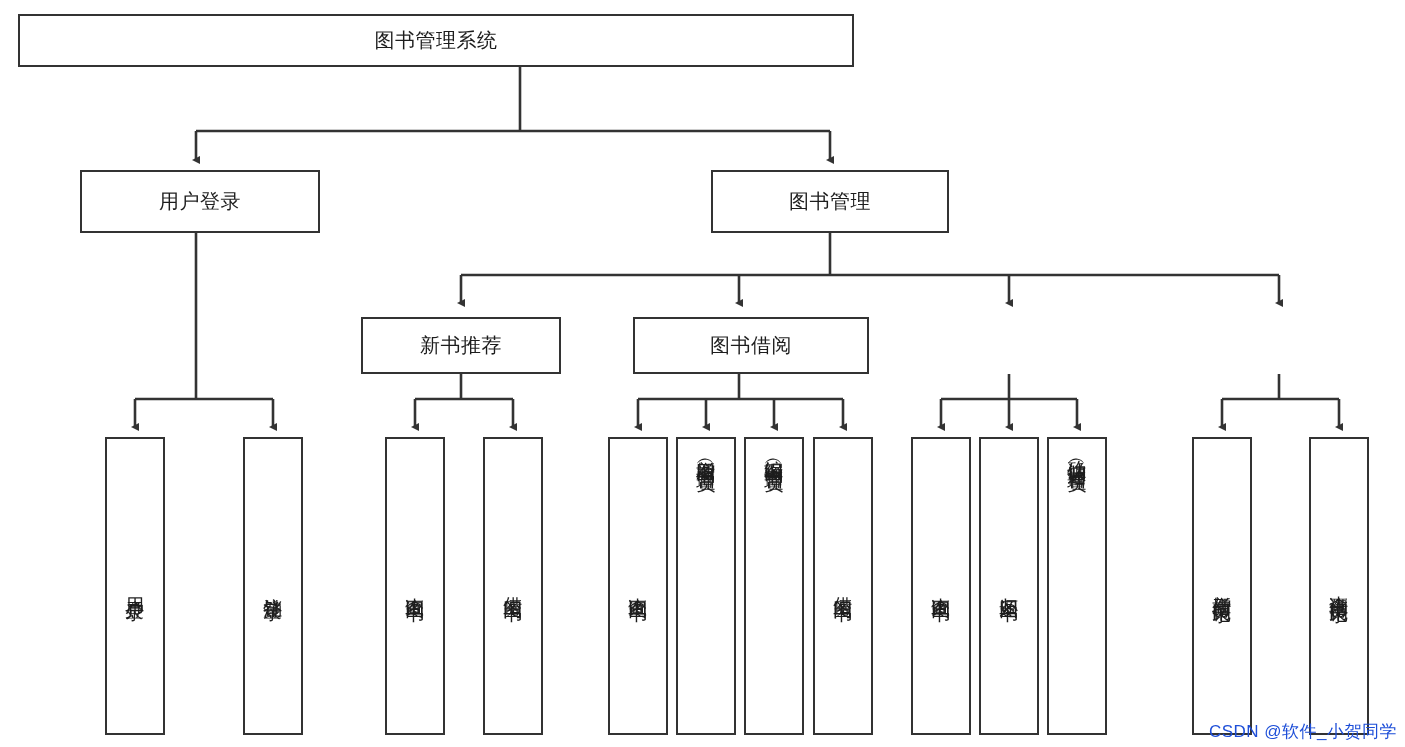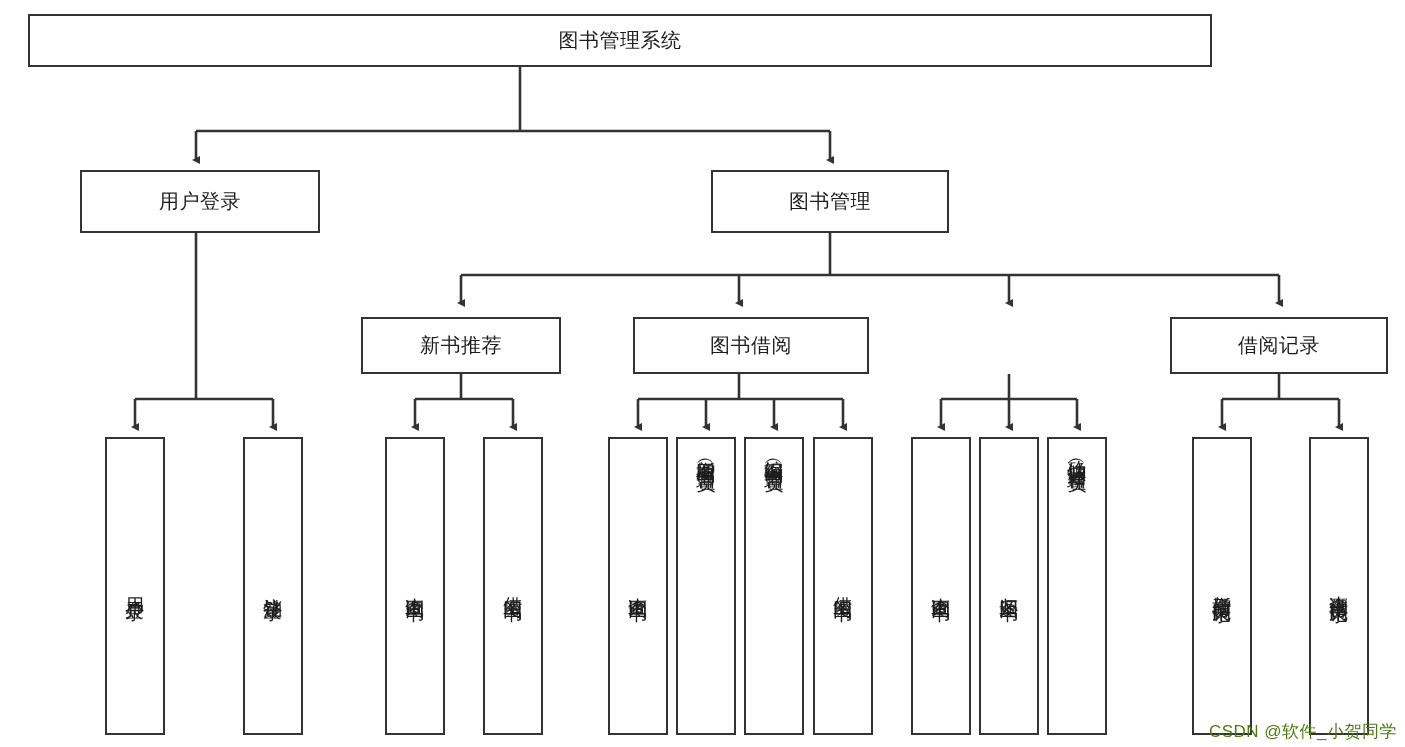--- a/index.html
+++ b/index.html
@@ -60,21 +60,21 @@
   }
   .node.vertical.centered {
     align-items: center;
     padding-top: 0;
   }
   #watermark {
     position: absolute;
     right: 8px;
     bottom: 4px;
     font-size: 17px;
-    color: #4d7c0f;
+    color: #1d4ed8;
     letter-spacing: 0.5px;
     user-select: none;
     white-space: nowrap;
   }
 </style>
 </head>
 <body>
 
 <div id="canvas">
 
@@ -121,39 +121,36 @@
       <path d="M1009,399 L1009,427" marker-end="url(#arrow)"></path>
       <path d="M1077,399 L1077,427" marker-end="url(#arrow)"></path>
 
       <path d="M1279,374 L1279,399"></path>
       <path d="M1222,399 L1339,399"></path>
       <path d="M1222,399 L1222,427" marker-end="url(#arrow)"></path>
       <path d="M1339,399 L1339,427" marker-end="url(#arrow)"></path>
     </g>
   </svg>
 
-  <div class="node" style="left:28px; top:14px; width:1184px; height:53px;">
+  <div class="node" style="left:18px; top:14px; width:836px; height:53px;">
     <span class="label">图书管理系统</span>
   </div>
 
   <div class="node" style="left:80px; top:170px; width:240px; height:63px;">
     <span class="label">用户登录</span>
   </div>
   <div class="node" style="left:361px; top:317px; width:200px; height:57px;">
     <span class="label">新书推荐</span>
   </div>
 
   <div class="node" style="left:711px; top:170px; width:238px; height:63px;">
     <span class="label">图书管理</span>
   </div>
   <div class="node" style="left:633px; top:317px; width:236px; height:57px;">
     <span class="label">图书借阅</span>
-  </div>
-  <div class="node" style="left:1170px; top:317px; width:218px; height:57px;">
-    <span class="label">借阅记录</span>
   </div>
 
   <div class="node vertical centered" style="left:105px; top:437px; width:60px; height:298px;">
     <span class="label">用户登录</span>
   </div>
   <div class="node vertical centered" style="left:243px; top:437px; width:60px; height:298px;">
     <span class="label">注销登录</span>
   </div>
 
   <div class="node vertical centered" style="left:385px; top:437px; width:60px; height:298px;">

